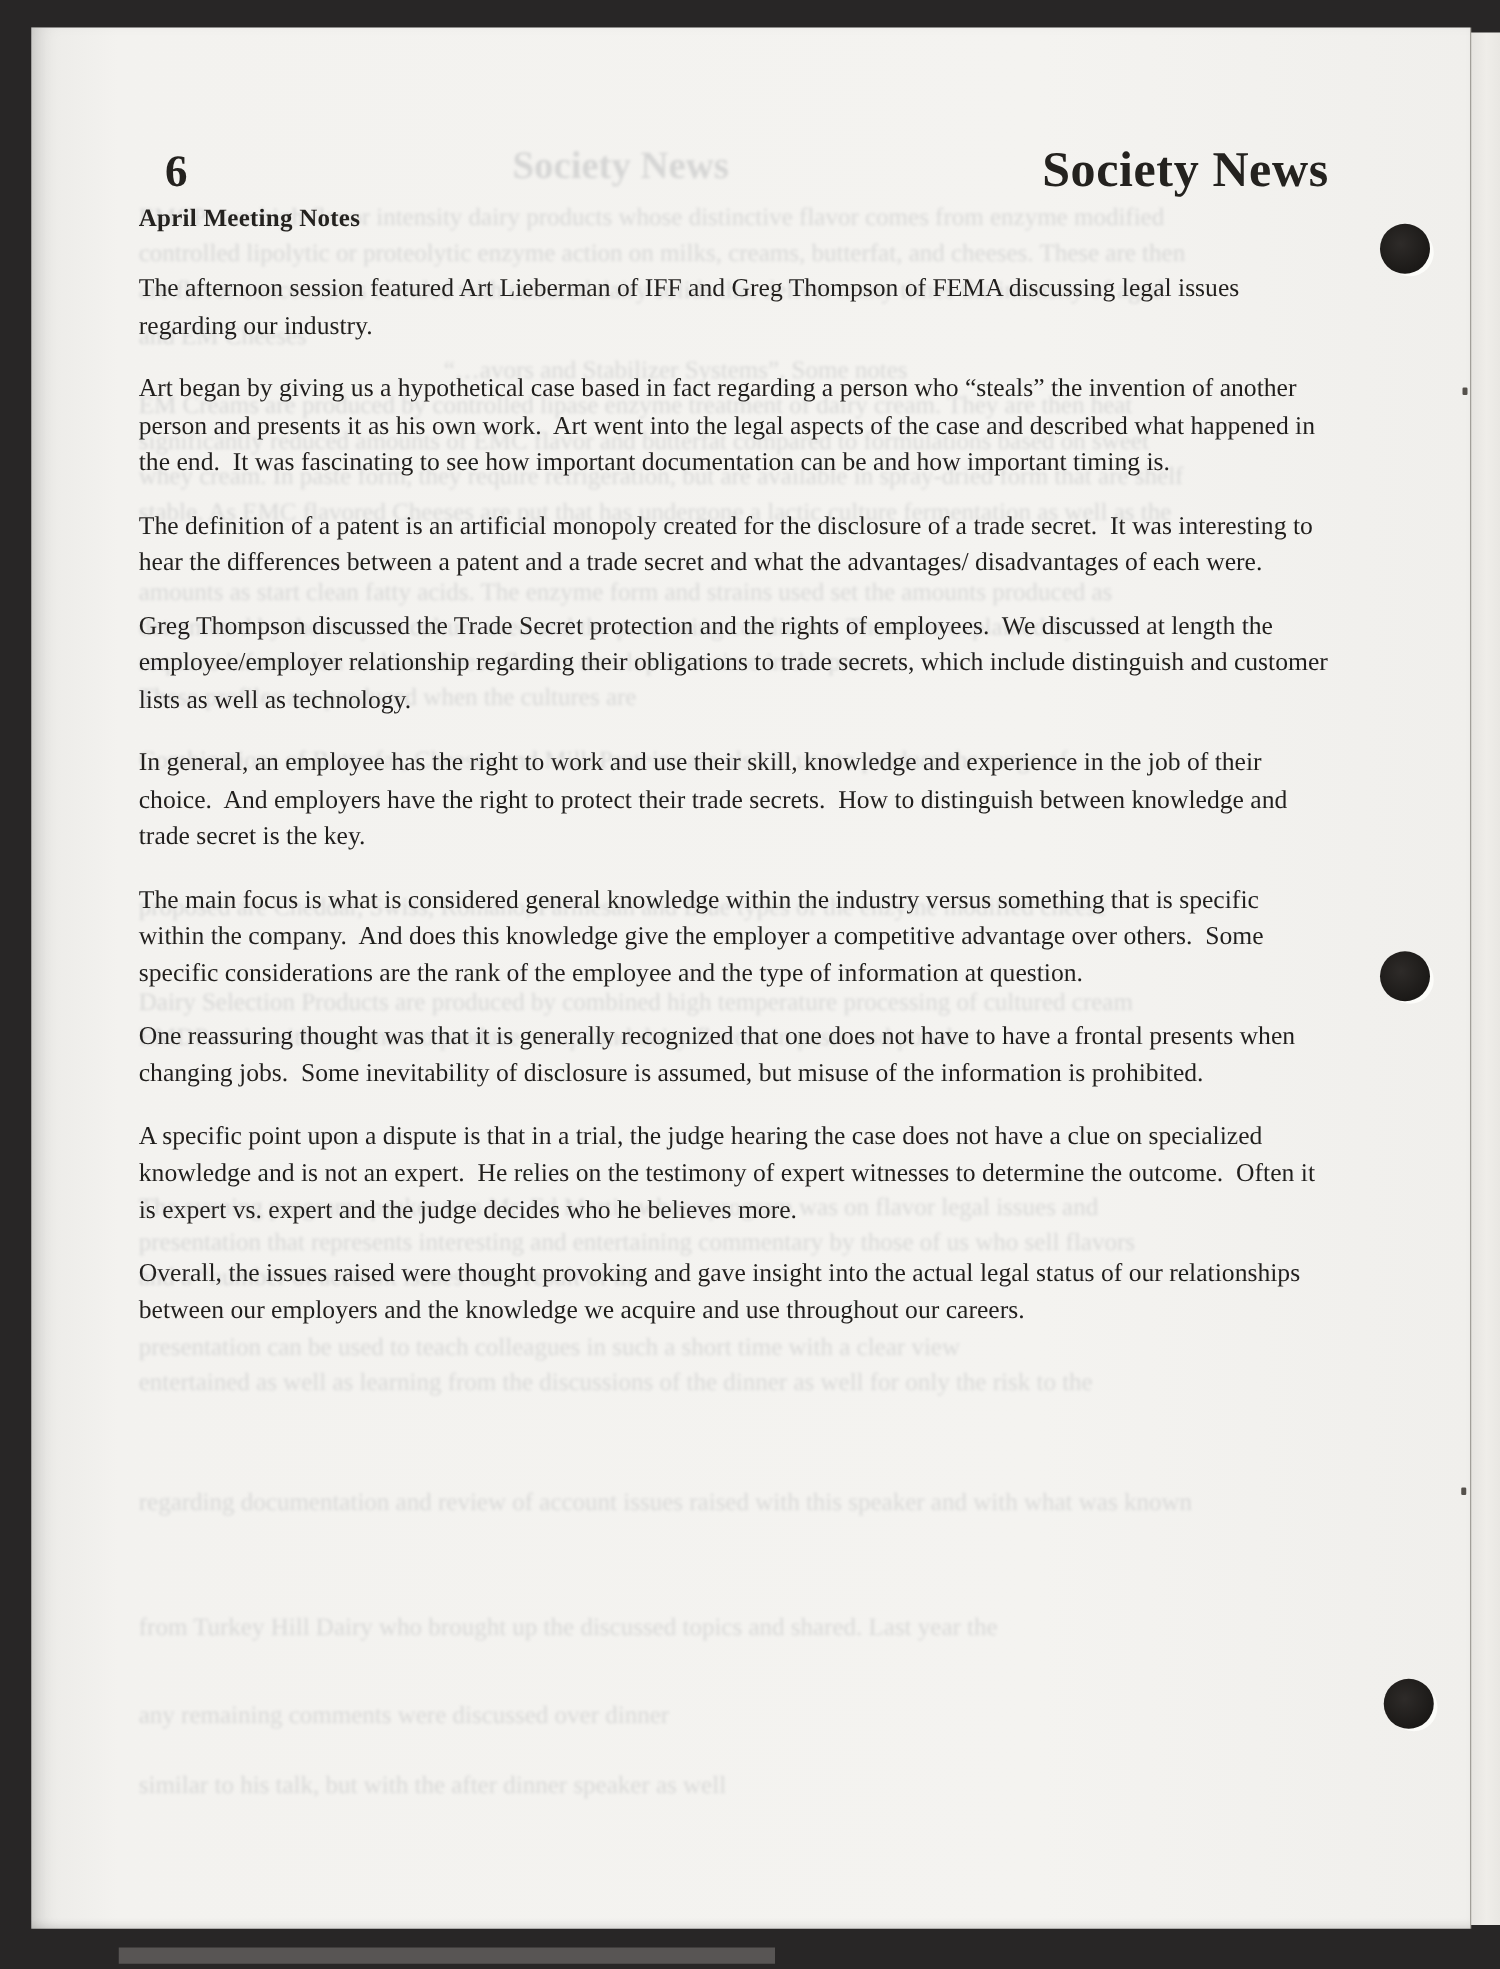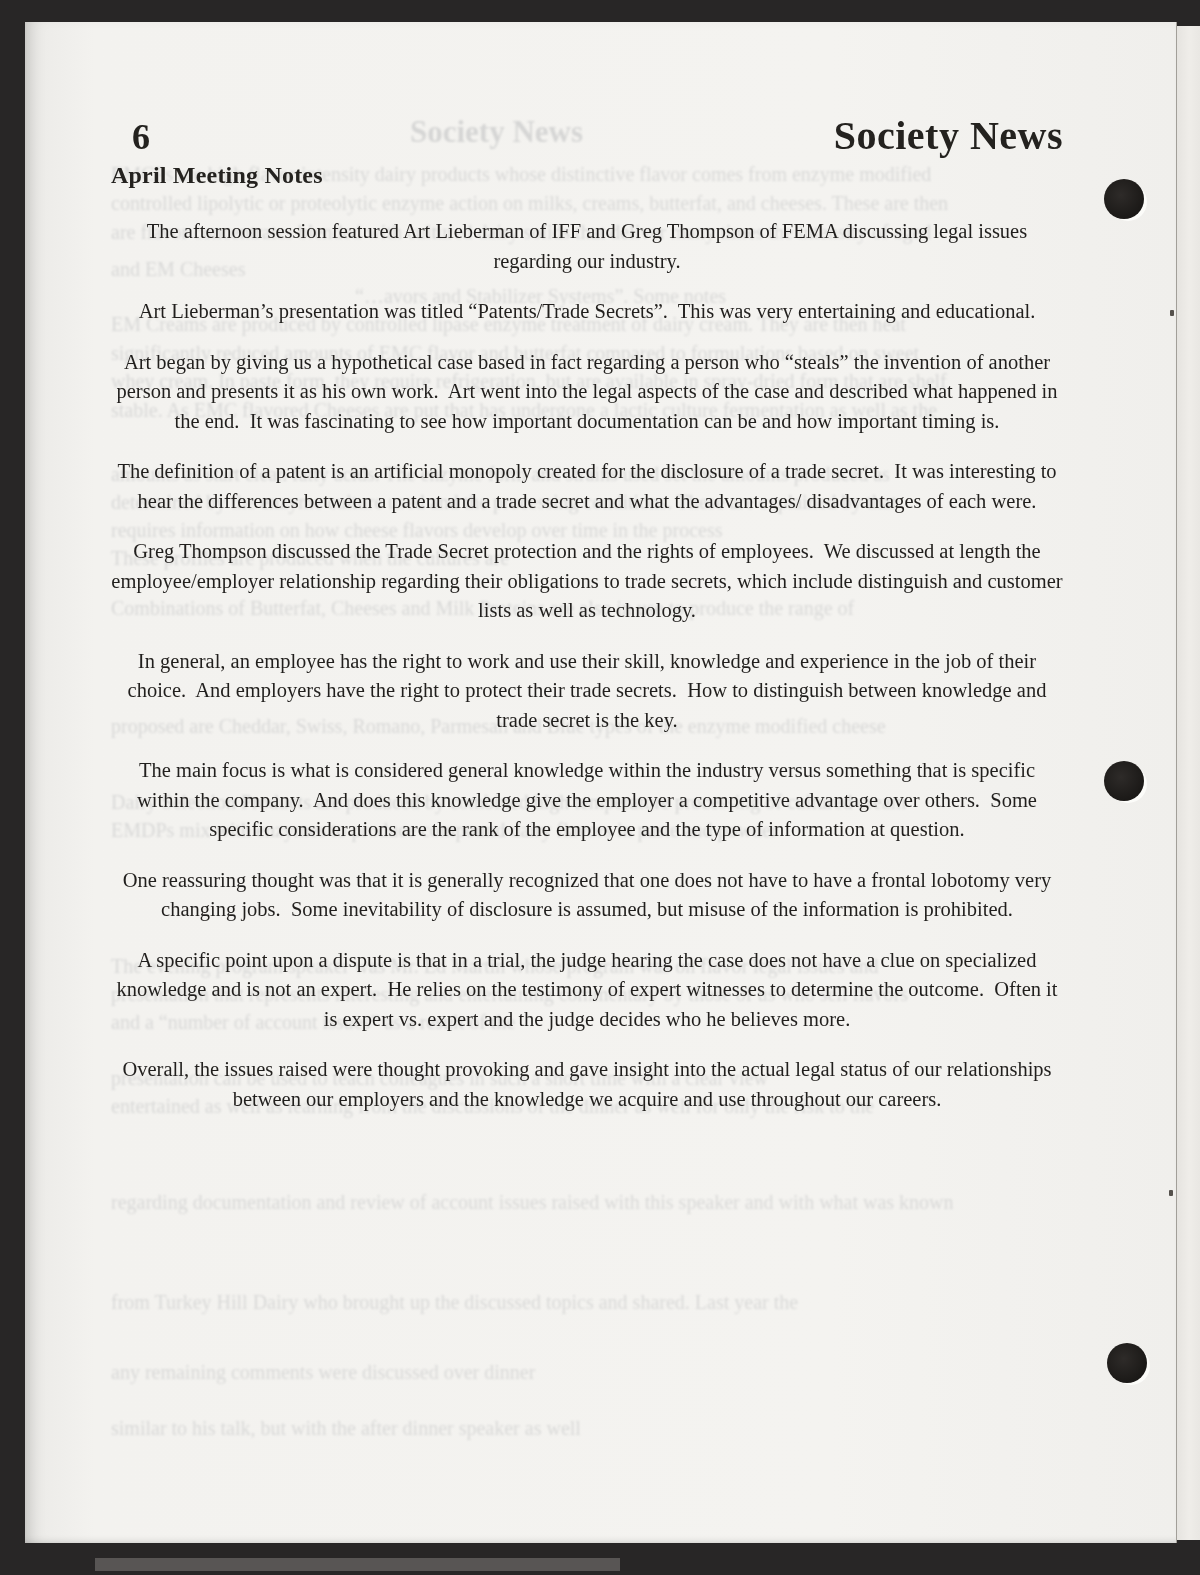--- a/index.html
+++ b/index.html
@@ -24,28 +24,27 @@
     overflow:hidden;
   }
   .page-inner{position:relative;padding:90px 0 0 86px;width:952px;}
   .header-row{
     display:flex;justify-content:space-between;align-items:baseline;
     width:952px;color:#24221f;
   }
   .page-number{font-size:36px;font-weight:bold;padding-left:21px;line-height:44px;}
   .section-title{font-size:40px;font-weight:bold;letter-spacing:.5px;}
   .article-title{
-    margin:0;font-size:24px;font-weight:bold;color:#24221f;line-height:32px;letter-spacing:.2px;
+    margin:0;font-size:20px;font-weight:bold;color:#24221f;line-height:32px;letter-spacing:.2px;
   }
   .body-text{margin-top:26px;width:952px;}
   .body-text p{
     margin:0 0 21px 0;
     font-size:20.5px;line-height:29.5px;color:#211f1d;
     white-space:pre-wrap;
-    text-align:center;
   }
   
   .ghosts{position:absolute;inset:0;pointer-events:none;}
   .ghost{
     position:absolute;white-space:nowrap;
     font-size:20px;line-height:28px;color:#565b63;
     opacity:.17;filter:blur(1.3px);
   }
   .g-title{font-size:31px;font-weight:bold;opacity:.19;}
   
@@ -109,27 +108,26 @@
     <div class="page-inner">
       <div class="header-row">
         <div class="page-number">6</div>
         <div class="section-title">Society News</div>
       </div>
 
       <h1 class="article-title">April Meeting Notes</h1>
 
       <div class="body-text">
         <p>The afternoon session featured Art Lieberman of IFF and Greg Thompson of FEMA discussing legal issues regarding our industry.</p>
-        <p>Art Lieberman’s presentation was titled “Patents/Trade Secrets”.  This was very entertaining and educational.</p>
         <p>Art began by giving us a hypothetical case based in fact regarding a person who “steals” the invention of another person and presents it as his own work.  Art went into the legal aspects of the case and described what happened in the end.  It was fascinating to see how important documentation can be and how important timing is.</p>
         <p>The definition of a patent is an artificial monopoly created for the disclosure of a trade secret.  It was interesting to hear the differences between a patent and a trade secret and what the advantages/ disadvantages of each were.</p>
         <p>Greg Thompson discussed the Trade Secret protection and the rights of employees.  We discussed at length the employee/employer relationship regarding their obligations to trade secrets, which include distinguish and customer lists as well as technology.</p>
         <p>In general, an employee has the right to work and use their skill, knowledge and experience in the job of their choice.  And employers have the right to protect their trade secrets.  How to distinguish between knowledge and trade secret is the key.</p>
         <p>The main focus is what is considered general knowledge within the industry versus something that is specific within the company.  And does this knowledge give the employer a competitive advantage over others.  Some specific considerations are the rank of the employee and the type of information at question.</p>
-        <p>One reassuring thought was that it is generally recognized that one does not have to have a frontal lobotomy very changing jobs.  Some inevitability of disclosure is assumed, but misuse of the information is prohibited.</p>
+        <p>One reassuring thought was that it is generally recognized that one does not have to have a frontal presents when changing jobs.  Some inevitability of disclosure is assumed, but misuse of the information is prohibited.</p>
         <p>A specific point upon a dispute is that in a trial, the judge hearing the case does not have a clue on specialized knowledge and is not an expert.  He relies on the testimony of expert witnesses to determine the outcome.  Often it is expert vs. expert and the judge decides who he believes more.</p>
         <p>Overall, the issues raised were thought provoking and gave insight into the actual legal status of our relationships between our employers and the knowledge we acquire and use throughout our careers.</p>
       </div>
     </div>
 
     <div class="hole hole-1"></div>
     <div class="hole hole-2"></div>
     <div class="hole hole-3"></div>
 
     <div class="speck speck-1"></div>

